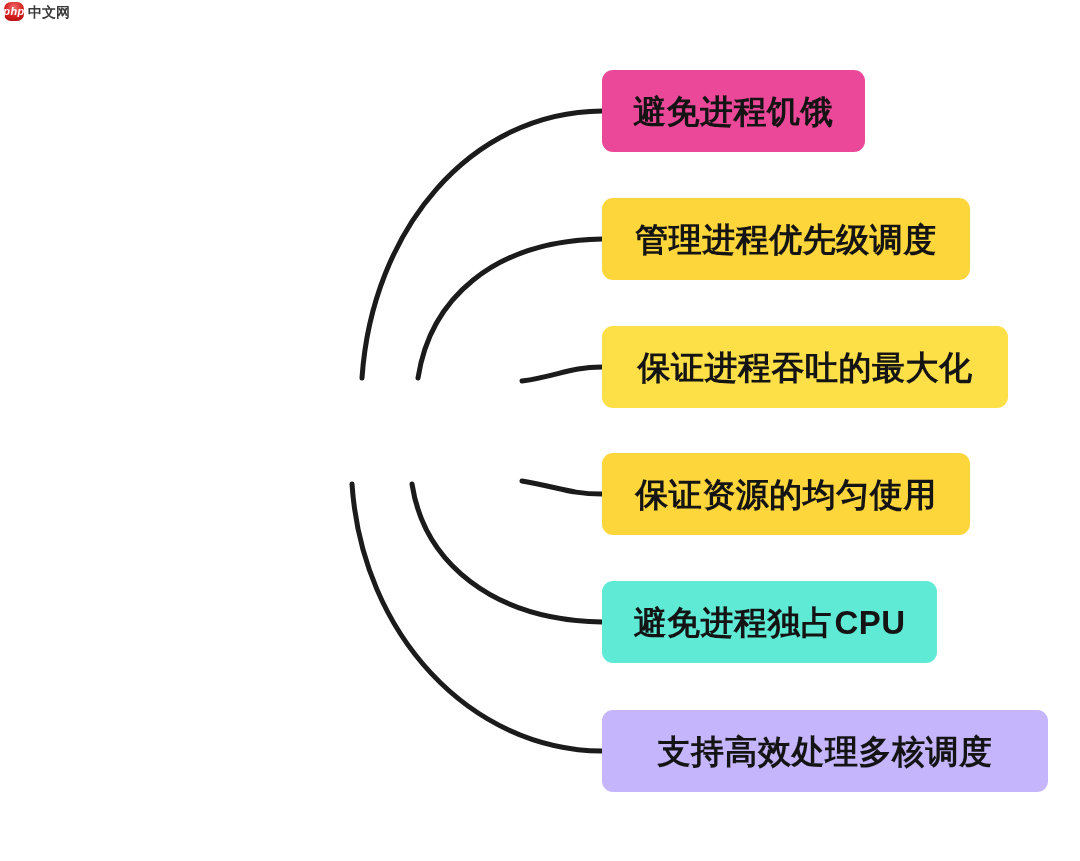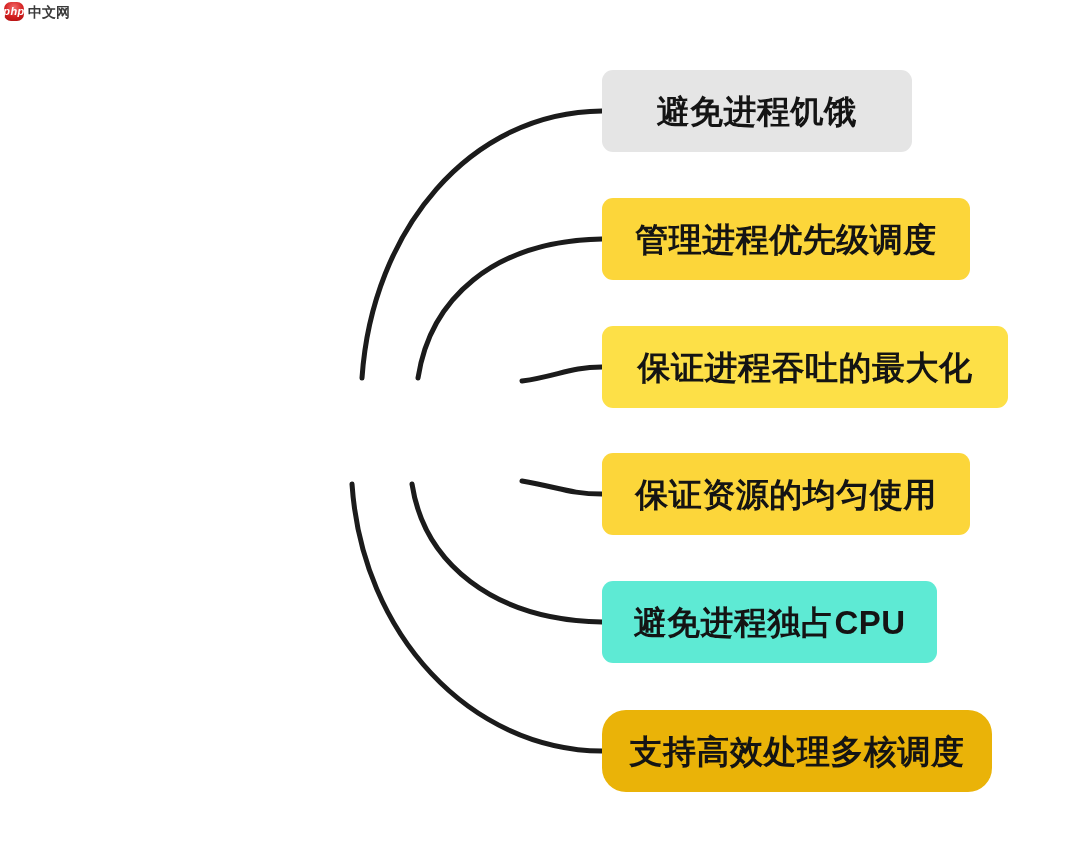--- a/index.html
+++ b/index.html
@@ -122,37 +122,37 @@
   <svg id="connectors" viewBox="0 0 1080 861" width="1080" height="861" xmlns="http://www.w3.org/2000/svg">
     <path d="M 362 378 C 372 230 470 112 602 111" stroke="#1b1b1b"></path>
     <path d="M 418 378 C 430 300 492 241 602 239" stroke="#1b1b1b"></path>
     <path d="M 522 381 C 558 376 570 367 602 367" stroke="#1b1b1b"></path>
     <path d="M 522 481 C 558 487 570 494 602 494" stroke="#1b1b1b"></path>
     <path d="M 412 484 C 424 562 492 620 602 622" stroke="#1b1b1b"></path>
     <path d="M 352 484 C 362 634 470 750 602 751" stroke="#1b1b1b"></path>
   </svg>
 
 
-  <div class="node branch-node" id="branch-1" style="top: 70px; width: 310px; background: #e5e5e5;">
+  <div class="node branch-node" id="branch-1" style="top: 70px; width: 263px; background: #ec4899;">
     <span class="node-label" style="color: rgb(20, 20, 20);">避免进程饥饿</span>
   </div>
 
   <div class="node branch-node" id="branch-2" style="top: 198px; width: 368px; background: rgb(252, 214, 58);">
     <span class="node-label" style="color: rgb(20, 20, 20);">管理进程优先级调度</span>
   </div>
 
   <div class="node branch-node" id="branch-3" style="top: 326px; width: 406px; background: #fde047;">
     <span class="node-label" style="color: rgb(20, 20, 20);">保证进程吞吐的最大化</span>
   </div>
 
   <div class="node branch-node" id="branch-4" style="top: 453px; width: 368px; background: rgb(252, 214, 58); text-align: right;">
     <span class="node-label" style="color: rgb(20, 20, 20);">保证资源的均匀使用</span>
   </div>
 
   <div class="node branch-node" id="branch-5" style="top: 581px; width: 335px; background: #5eead4;">
     <span class="node-label" style="color: rgb(20, 20, 20);">避免进程独占CPU</span>
   </div>
 
-  <div class="node branch-node" id="branch-6" style="top: 710px; width: 390px; background: #eab308; border-radius: 24px;">
+  <div class="node branch-node" id="branch-6" style="top: 710px; width: 446px; background: #c4b5fd;">
     <span class="node-label" style="color: rgb(20, 20, 20);">支持高效处理多核调度</span>
   </div>
 
 </div>
 
 </body></html>

